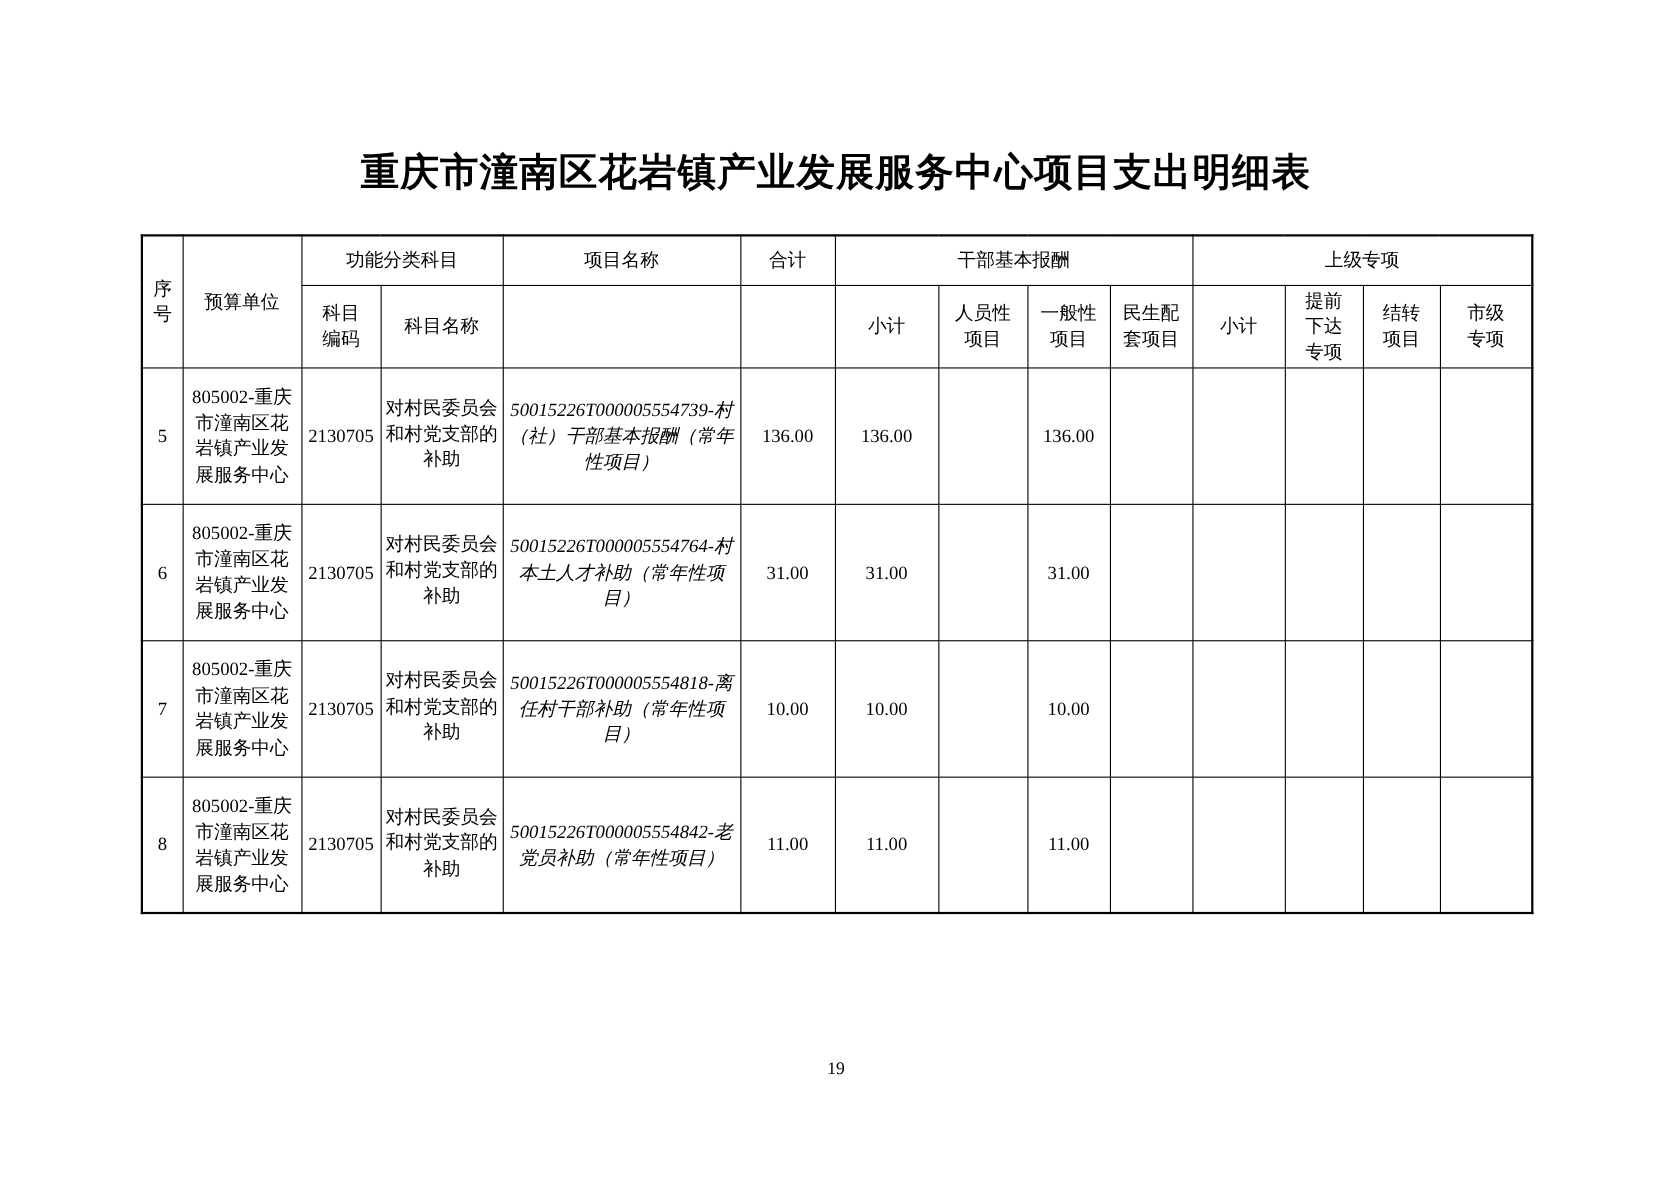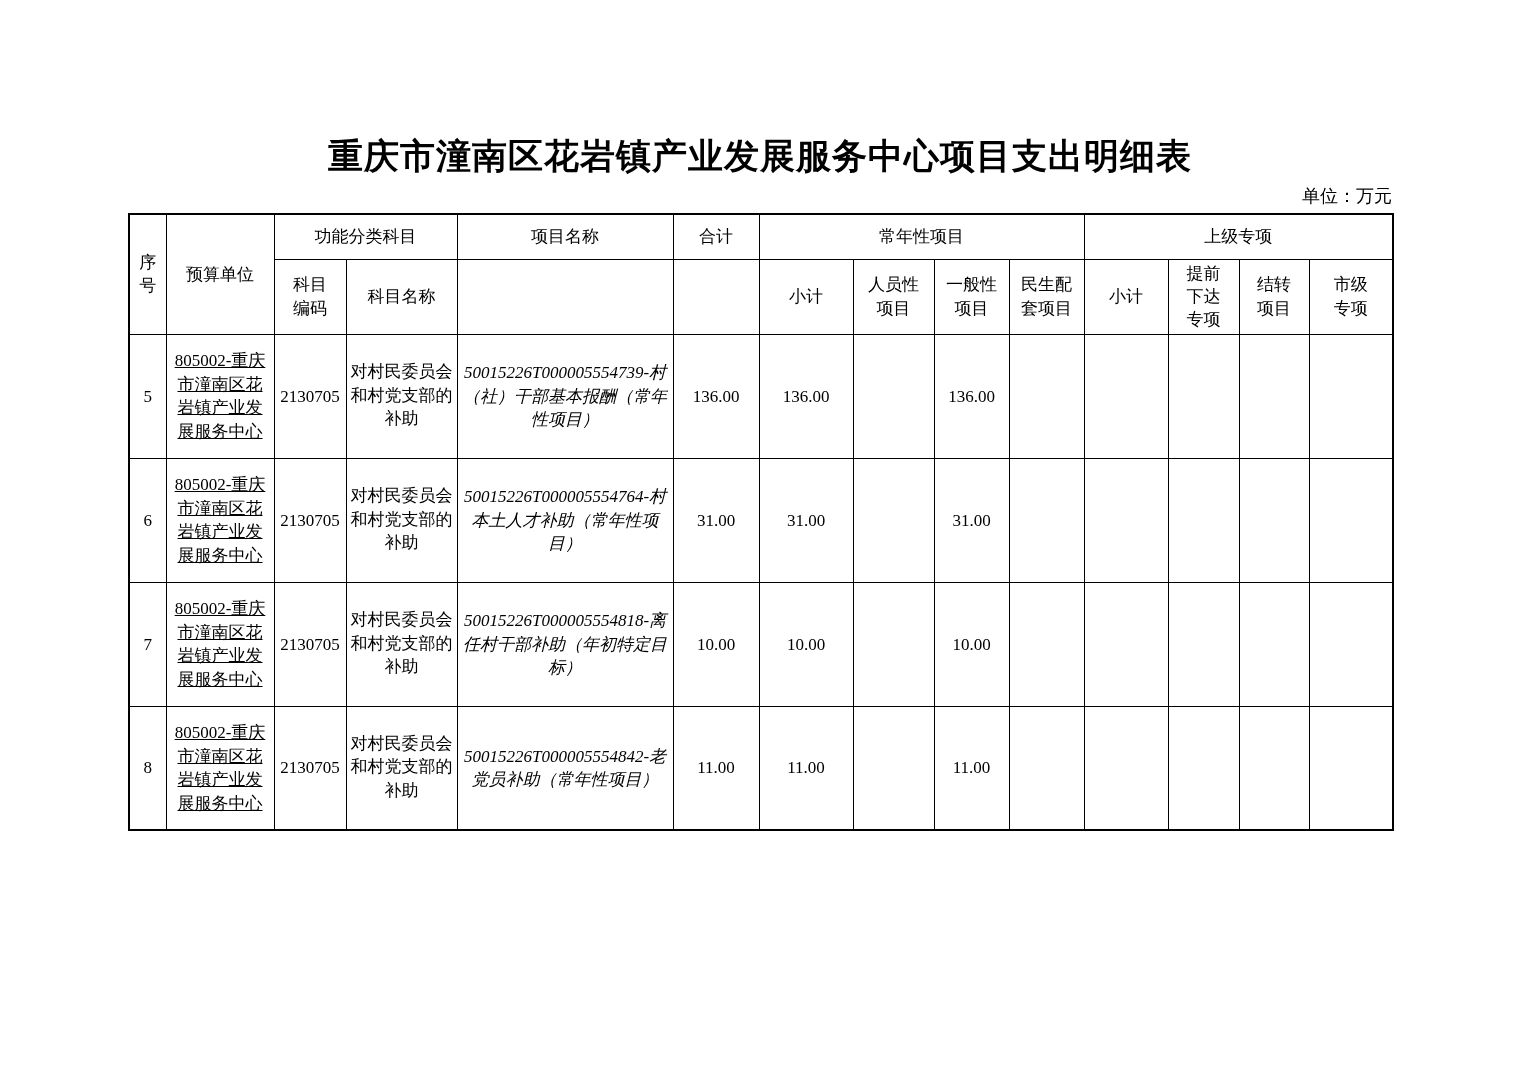--- a/index.html
+++ b/index.html
@@ -58,21 +58,20 @@
   }
   thead tr.header-row-1 { height: 45px; }
   thead tr.header-row-2 { height: 67px; }
   thead th { white-space: pre-line; line-height: 1.25; font-family: Liberation Serif, serif; }
   tbody tr { height: 124px; }
   td.c-seq  { text-align: center; }
   td.c-unit {
     text-align: left;
     padding: 2px 12px;
     word-break: break-all;
-    text-decoration: underline;
   }
   td.c-code { text-align: center; padding: 2px 2px; }
   td.c-sname {
     text-align: left;
     padding: 2px 9px;
     word-break: break-all;
     font-family: Liberation Mono, monospace;
   }
   td.c-proj {
     text-align: left;
@@ -93,21 +92,20 @@
     font-size: 16px;
   }
 </style>
 </head>
 <body>
 
 <div class="page">
 
   <h1 class="doc-title">重庆市潼南区花岩镇产业发展服务中心项目支出明细表</h1>
 
-  <div class="unit-note">单位：万元</div>
 
   <table class="budget-table">
     <colgroup>
       <col style="width:37px">
         <col style="width:108px">
         <col style="width:72px">
         <col style="width:111px">
       <col style="width:216px">
         <col style="width:86px">
         <col style="width:94px">
@@ -120,21 +118,21 @@
         <col style="width:84px">
     </colgroup>
     <thead>
       <tr class="header-row-1">
         <th rowspan="2">序
 号</th>
         <th rowspan="2">预算单位</th>
         <th colspan="2">功能分类科目</th>
         <th>项目名称</th>
         <th>合计</th>
-        <th colspan="4">常年性项目</th>
+        <th colspan="4">干部基本报酬</th>
         <th colspan="4">上级专项</th>
       </tr>
       <tr class="header-row-2">
         <th>科目
 编码</th>
         <th>科目名称</th>
         <th></th>
         <th></th>
         <th>小计</th>
         <th>人员性
@@ -184,21 +182,21 @@
         <td class="c-num"></td>
         <td class="c-num"></td>
         <td class="c-num"></td>
         <td class="c-num"></td>
       </tr>
       <tr>
         <td class="c-seq">7</td>
         <td class="c-unit">805002-重庆市潼南区花岩镇产业发展服务中心</td>
         <td class="c-code">2130705</td>
         <td class="c-sname">对村民委员会和村党支部的补助</td>
-        <td class="c-proj">50015226T000005554818-离任村干部补助（年初特定目标）</td>
+        <td class="c-proj">50015226T000005554818-离任村干部补助（常年性项目）</td>
         <td class="c-num">10.00</td>
         <td class="c-num">10.00</td>
         <td class="c-num"></td>
         <td class="c-num">10.00</td>
         <td class="c-num"></td>
         <td class="c-num"></td>
         <td class="c-num"></td>
         <td class="c-num"></td>
         <td class="c-num"></td>
       </tr>
@@ -214,14 +212,15 @@
         <td class="c-num">11.00</td>
         <td class="c-num"></td>
         <td class="c-num"></td>
         <td class="c-num"></td>
         <td class="c-num"></td>
         <td class="c-num"></td>
       </tr>
     </tbody>
   </table>
 
+  <div class="page-number">19</div>
 
 </div>
 
 </body></html>

